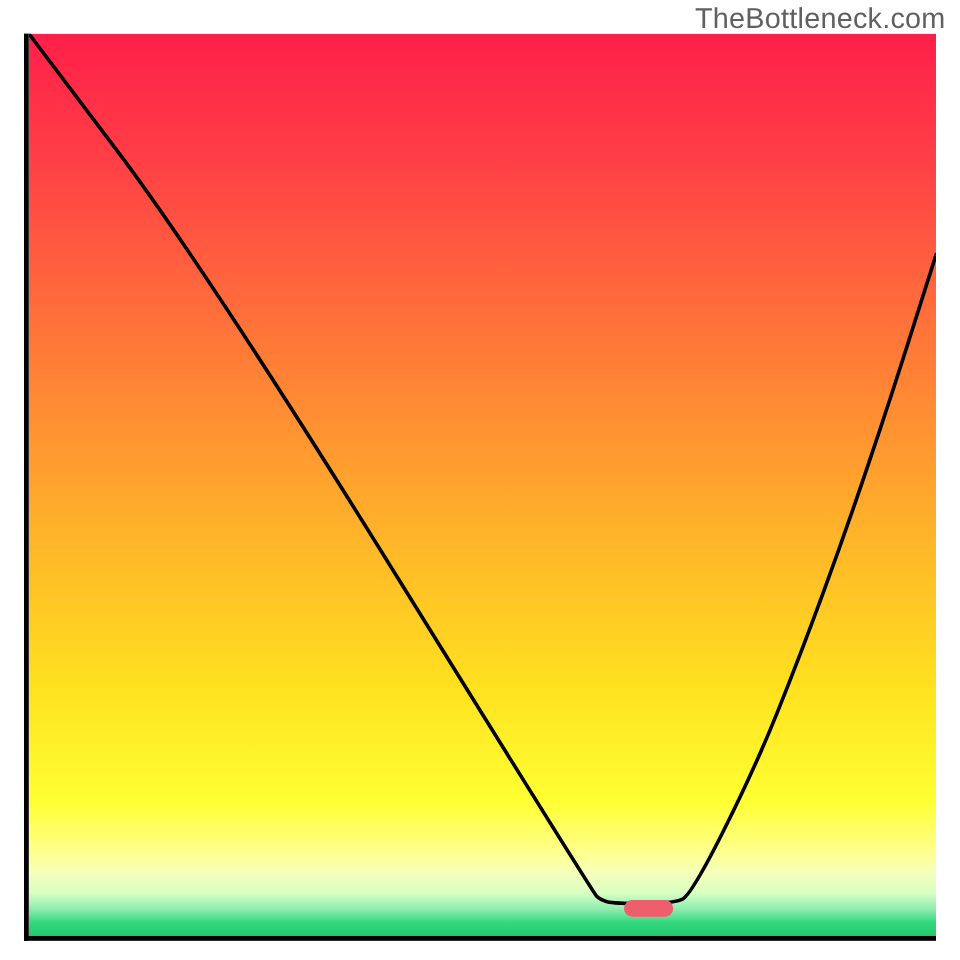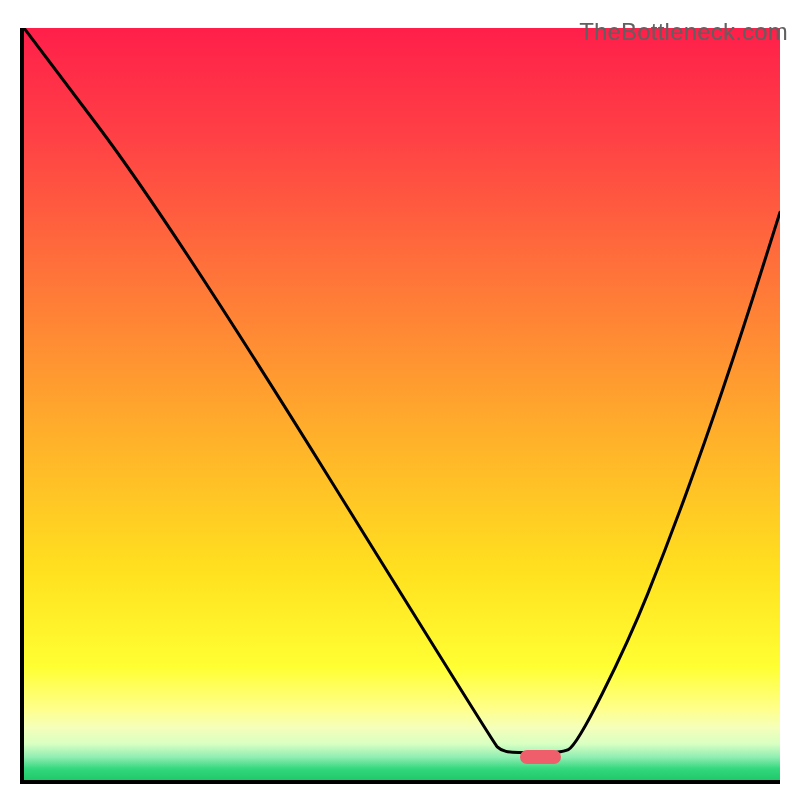--- a/index.html
+++ b/index.html
@@ -11,21 +11,21 @@
     overflow: hidden;
     font-family: Arial, Helvetica, sans-serif;
   }
   .container {
     position: relative;
     width: 800px;
     height: 800px;
   }
   .watermark {
     position: absolute;
-    top: 18px;
+    top: 2px;
     right: 12px;
     color: #606060;
     font-size: 24px;
     font-weight: 500;
     letter-spacing: 0.2px;
     z-index: 10;
   }
   .plot-frame {
     position: absolute;
     left: 20px;

